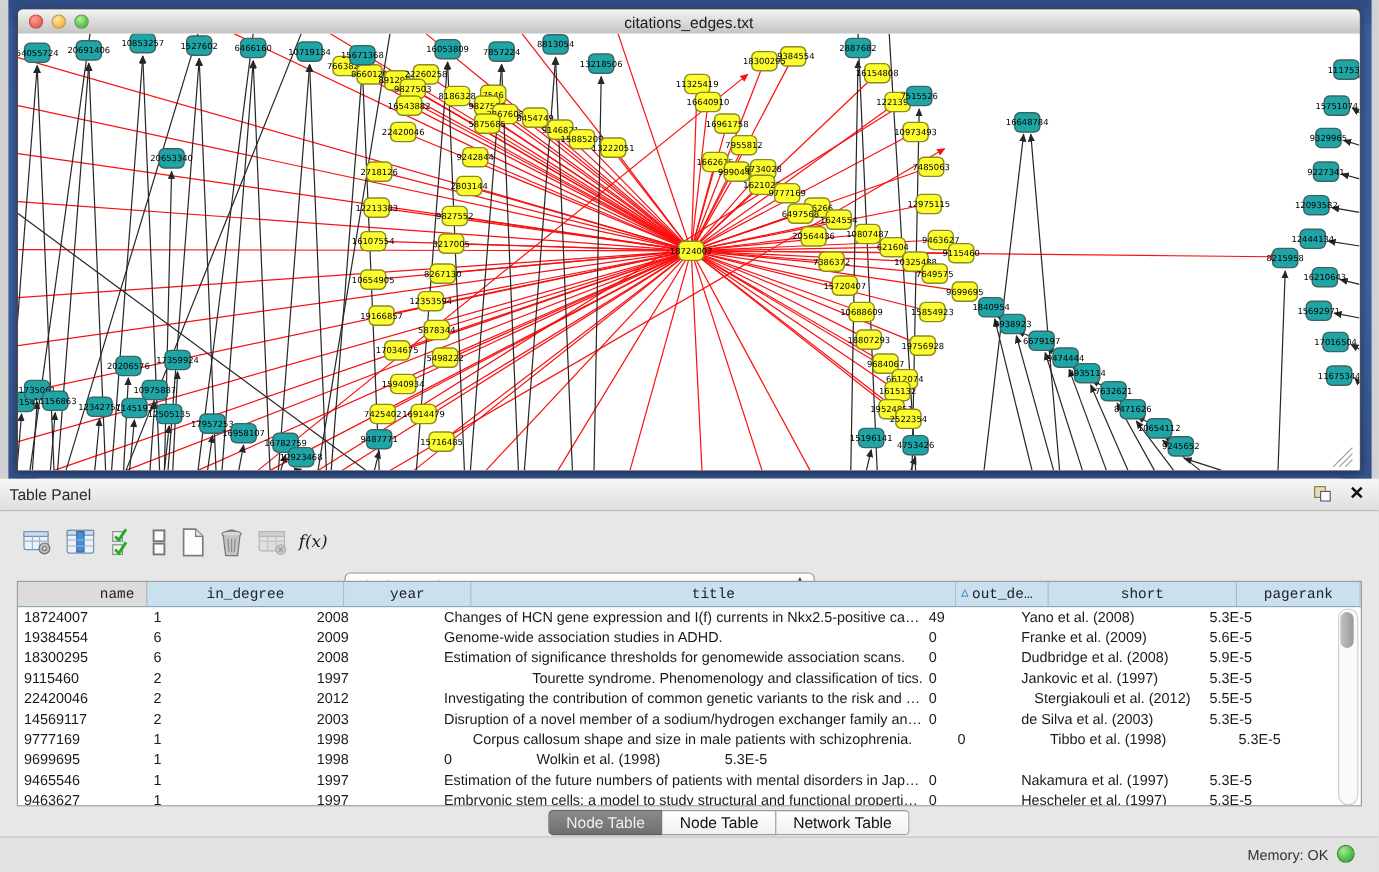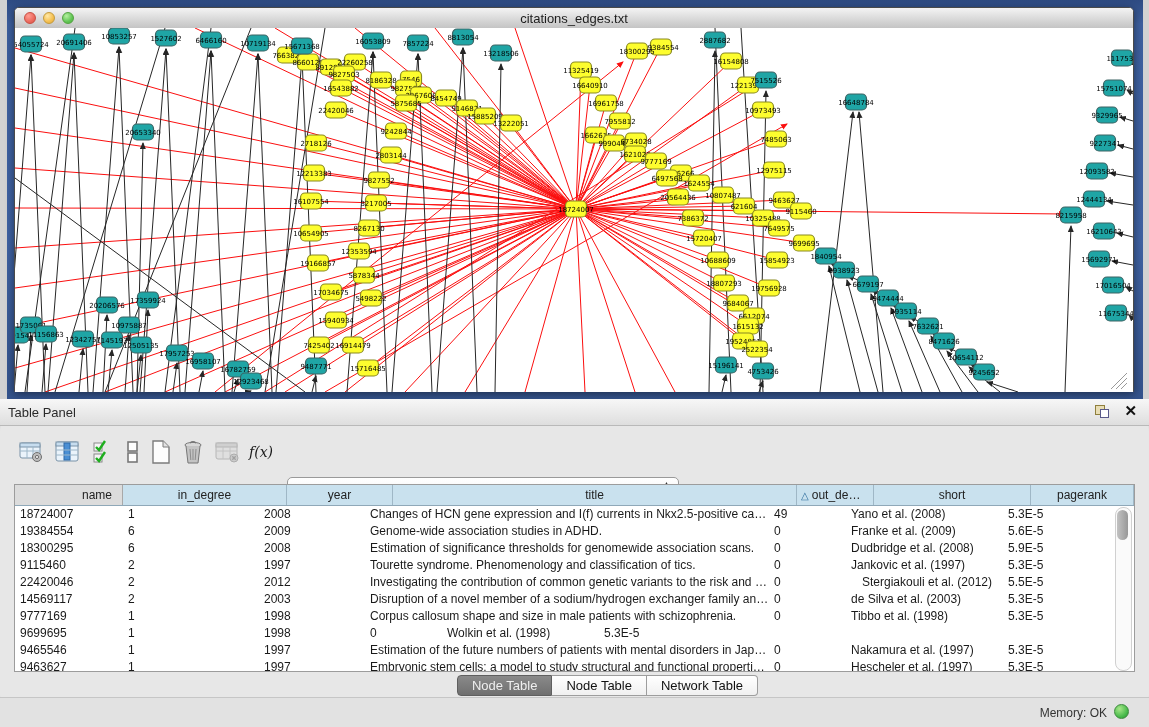--- a/index.html
+++ b/index.html
@@ -35,21 +35,21 @@
   #close-icon{position:absolute;right:12px;top:3px;font-size:15px;font-weight:bold;color:#111;cursor:pointer;}
   #toolbar{position:absolute;left:0;top:26px;height:56px;width:100%;}
   .tool{position:absolute;top:14px;width:26px;height:26px;display:flex;align-items:center;justify-content:center;cursor:pointer;}
   #dropdown{position:absolute;left:287px;top:52px;width:392px;height:22px;background:linear-gradient(180deg,#ffffff,#f2f2f2);
             border:1px solid #9a9a9a;border-radius:5px;box-sizing:border-box;cursor:pointer;}
   #dropdown .val{position:absolute;left:10px;top:3px;font-size:13px;color:#111;}
   #dropdown .stepper{position:absolute;right:8px;top:2px;font-size:7px;line-height:8px;color:#333;text-align:center;}
   
   #table-box{position:absolute;left:14px;top:85px;width:1121px;height:188px;background:#fff;
             border:1px solid #9c9c9c;box-sizing:border-box;overflow:hidden;}
-  #thead{display:flex;height:20px;border-bottom:1px solid #8fa8b8;}
+  #thead{display:flex;height:20px;border-bottom:1px solid #8fa8b8;font-family:Liberation Mono, monospace;}
   .th{box-sizing:border-box;border-right:1px solid #9fb7c6;background:#c9e1ee;
       font-size:12px;color:#222;display:flex;align-items:center;justify-content:center;overflow:hidden;white-space:nowrap;cursor:pointer;}
   .th.gray{background:#dcdcdc;border-right:1px solid #a8a8a8;justify-content:flex-end;padding-right:10px;}
   .th.left{justify-content:flex-start;padding-left:4px;}
   .sort-tri{color:#2f6e9e;font-size:10px;margin-right:3px;}
   .tr{display:flex;height:17px;line-height:17px;cursor:default;}
   .td{box-sizing:border-box;padding-left:5px;font-size:12px;color:#1a1a1a;
       overflow:hidden;white-space:nowrap;text-overflow:ellipsis;}
   #vscroll{position:absolute;right:2px;top:22px;width:15px;height:162px;background:#fafafa;
       border:1px solid #d0d0d0;border-radius:8px;}
@@ -655,21 +655,21 @@
           <div class="td" style="width: 106px;">2008</div>
           <div class="td" style="width: 404px;">Estimation of significance thresholds for genomewide association scans.</div>
           <div class="td" style="width: 77px;">0</div>
           <div class="td" style="width: 157px;">Dudbridge et al. (2008)</div>
           <div class="td" style="width: 103px;">5.9E-5</div>
         </div>
         <div class="tr">
           <div class="td" style="width: 108px;">9115460</div>
           <div class="td" style="width: 136px;">2</div>
           <div class="td" style="width: 106px;">1997</div>
-          <div class="td" style="width: 404px;">Tourette syndrome. Phenomenology and classification of tics.</div>
+          <div class="td" style="width: 404px; text-align: right;">Tourette syndrome. Phenomenology and classification of tics.</div>
           <div class="td" style="width: 77px;">0</div>
           <div class="td" style="width: 157px;">Jankovic et al. (1997)</div>
           <div class="td" style="width: 103px;">5.3E-5</div>
         </div>
         <div class="tr">
           <div class="td" style="width: 108px;">22420046</div>
           <div class="td" style="width: 136px;">2</div>
           <div class="td" style="width: 106px;">2012</div>
           <div class="td" style="width: 404px;">Investigating the contribution of common genetic variants to the risk and pathogen…</div>
           <div class="td" style="width: 77px;">0</div>
@@ -682,21 +682,21 @@
           <div class="td" style="width: 106px;">2003</div>
           <div class="td" style="width: 404px;">Disruption of a novel member of a sodium/hydrogen exchanger family and DOCK…</div>
           <div class="td" style="width: 77px;">0</div>
           <div class="td" style="width: 157px;">de Silva et al. (2003)</div>
           <div class="td" style="width: 103px;">5.3E-5</div>
         </div>
         <div class="tr">
           <div class="td" style="width: 108px;">9777169</div>
           <div class="td" style="width: 136px;">1</div>
           <div class="td" style="width: 106px;">1998</div>
-          <div class="td" style="width: 404px;">Corpus callosum shape and size in male patients with schizophrenia.</div>
+          <div class="td" style="width: 404px; margin-left: 24px;">Corpus callosum shape and size in male patients with schizophrenia.</div>
           <div class="td" style="width: 77px;">0</div>
           <div class="td" style="width: 157px;">Tibbo et al. (1998)</div>
           <div class="td" style="width: 103px;">5.3E-5</div>
         </div>
         <div class="tr">
           <div class="td" style="width: 108px;">9699695</div>
           <div class="td" style="width: 136px;">1</div>
           <div class="td" style="width: 106px;">1998</div>
           <div class="td" style="width: 77px;">0</div>
           <div class="td" style="width: 157px;">Wolkin et al. (1998)</div>

